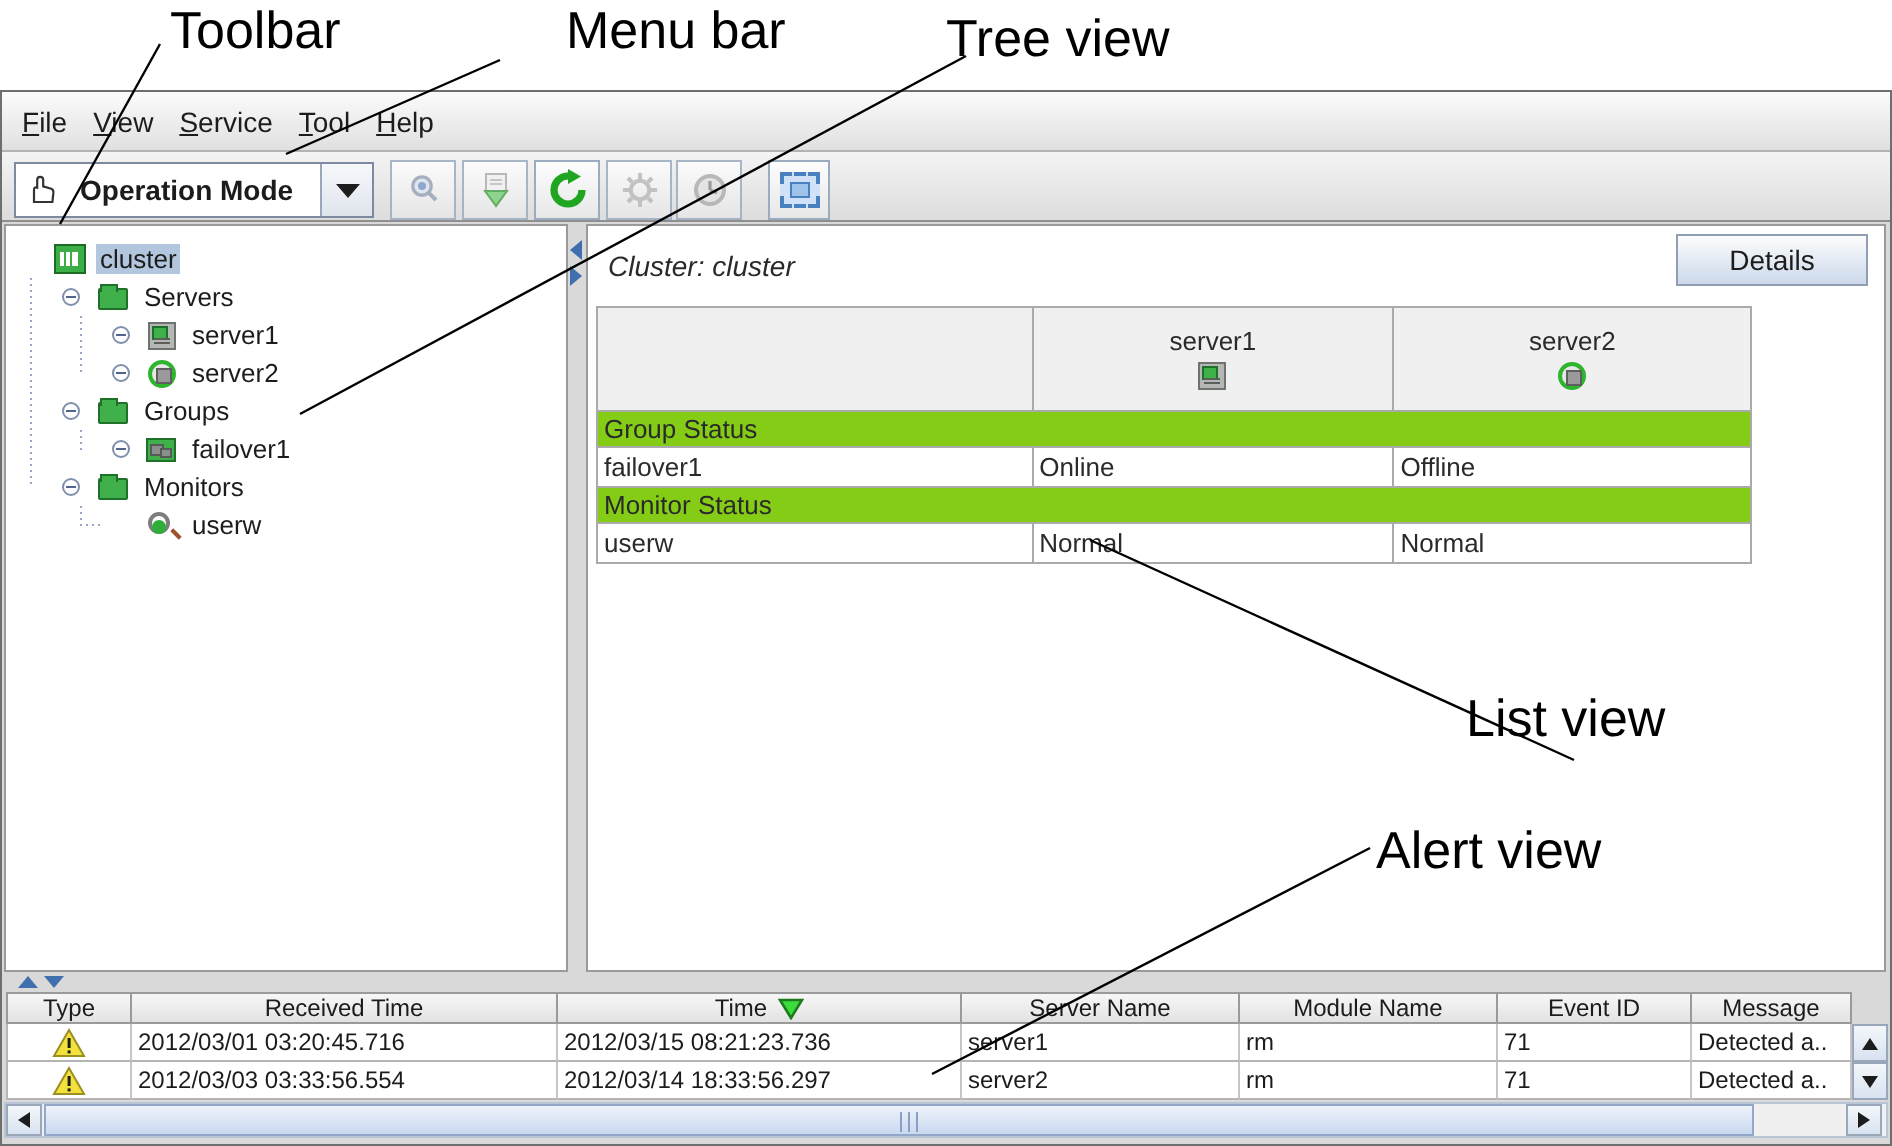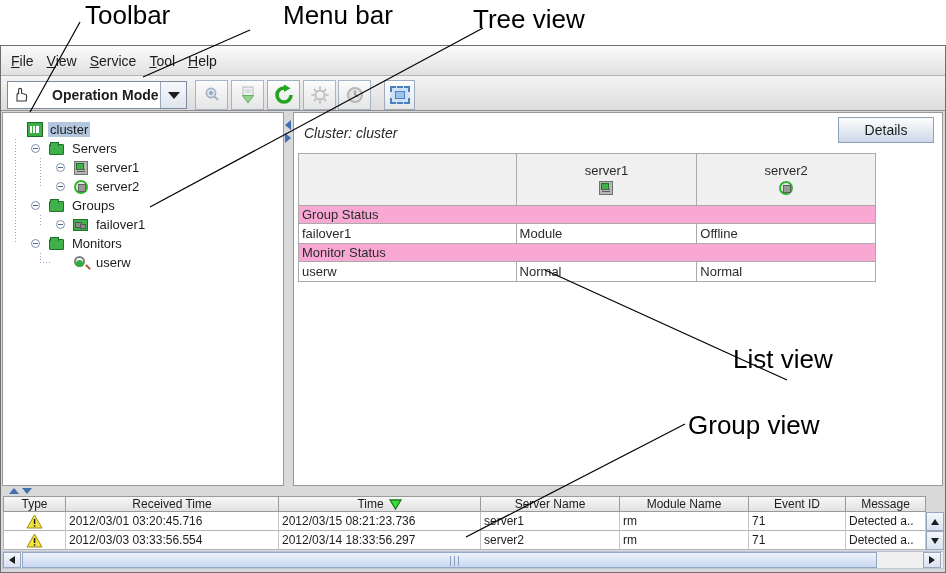--- a/index.html
+++ b/index.html
@@ -20,21 +20,21 @@
              display:flex; align-items:center; gap:13px; padding-left:10px; font-size:14px; color:#1c1c1c; }
   .menu-item { cursor:default; }
   .mn-key { text-decoration:underline; }
 
   
   .toolbar { position:absolute; left:0; top:30px; width:944px; height:35px;
              background:linear-gradient(#f4f4f4,#dcdcdc); border-bottom:1px solid #8f8f8f; }
   .mode-combo { position:absolute; left:6px; top:5px; width:180px; height:28px;
                 background:#ffffff; border:1px solid #7e8aa0; display:flex; align-items:center; }
   .mode-combo .hand { width:20px; height:20px; margin-left:4px; }
-  .mode-label { font-size:14px; font-weight:bold; color:#1c1c1c; margin-left:20px; flex:1; }
+  .mode-label { font-size:14px; font-weight:bold; color:#1c1c1c; margin-left:8px; flex:1; }
   .combo-arrow-btn { width:26px; height:26px; border-left:1px solid #9aa6ba;
                      background:linear-gradient(#f6f8fb,#dfe4ec); display:flex; align-items:center; justify-content:center; }
   .tri-down { width:0; height:0; border-left:6px solid transparent; border-right:6px solid transparent; border-top:7px solid #1c1c1c; }
   .tb-btn { position:absolute; top:4px; width:33px; height:30px; border:1px solid #9cacc0;
             background:linear-gradient(#fdfdfd,#e7e7e7); display:flex; align-items:center; justify-content:center; }
   .tb-btn.disabled { opacity:.85; }
   .layout-glyph { width:20px; height:18px; border:2px dashed #4a7fc1; background:#cfe2f7;
                   display:flex; align-items:center; justify-content:center; }
   .layout-glyph i { display:block; width:10px; height:8px; border:1px solid #4a7fc1; background:#9fc3e8; }
 
@@ -87,21 +87,21 @@
 
   
   .lv-title { position:absolute; left:10px; top:12px; font-size:14px; color:#2a2a2a;font-style:italic; }
   .details-btn { position:absolute; right:8px; top:4px; width:96px; height:26px;
                  border:1px solid #8fa0b5; background:linear-gradient(#fdfdfd,#ccd8ea);
                  font-size:14px; color:#1c1c1c; display:flex; align-items:center; justify-content:center; }
   .status-table { position:absolute; left:4px; top:40px; width:578px; border:1px solid #8a8a8a; border-collapse:collapse; }
   .status-table td { border:1px solid #aaaaaa; font-size:13px; color:#2a2a2a; padding:0 3px; vertical-align:middle; }
   .st-head td { background:#f0f0f0; text-align:center; height:52px; }
   .srv-cell { display:flex; flex-direction:column; align-items:center; justify-content:center; gap:2px; }
-  .st-section td { background:#f9a8d4; height:18px; }
+  .st-section td { background:#84cc16; height:18px; }
   .st-data td { background:#fff; height:20px; }
   .c0 { width:218px; } .c1 { width:181px; } .c2 { width:179px; }
   .status-txt { font-size:15px; }
   .online  { color:#17911b; }
   .offline { color:#9a9a9a; }
   .srv-ic { position:relative; width:17px; height:16px; display:inline-block; }
 
   
   .hsplit { position:absolute; left:0; top:441px; width:944px; height:9px; background:#d9d9d9; }
   .hsplit .tri-u { position:absolute; left:8px; top:1px; width:0; height:0;
@@ -142,21 +142,21 @@
 </style>
 </head>
 <body>
 
 <div class="page">
 
   <div class="ann-label" style="left:85px; top:0px;">Toolbar</div>
   <div class="ann-label" style="left:283px; top:0px;">Menu bar</div>
   <div class="ann-label" style="left:473px; top:4px;">Tree view</div>
   <div class="ann-label" style="left:733px; top:344px;">List view</div>
-  <div class="ann-label" style="left:688px; top:410px;">Group view</div>
+  <div class="ann-label" style="left:688px; top:410px;">Alert view</div>
 
   <svg id="ann-lines">
     <line x1="80" y1="22" x2="30" y2="112" stroke="#000" stroke-width="1.2"></line>
     <line x1="250" y1="30" x2="143" y2="77" stroke="#000" stroke-width="1.2"></line>
     <line x1="483" y1="28" x2="150" y2="207" stroke="#000" stroke-width="1.2"></line>
     <line x1="545" y1="270" x2="787" y2="380" stroke="#000" stroke-width="1.2"></line>
     <line x1="685" y1="424" x2="466" y2="537" stroke="#000" stroke-width="1.2"></line>
   </svg>
 
   <div class="window">
@@ -325,21 +325,21 @@
                       <i></i>
                     </span>
               </div>
             </td>
           </tr>
           <tr class="st-section">
             <td colspan="3">Group Status</td>
           </tr>
           <tr class="st-data">
             <td class="c0">failover1</td>
-            <td class="c1 status-txt online">Module</td>
+            <td class="c1 status-txt online">Online</td>
             <td class="c2 status-txt offline">Offline</td>
           </tr>
           <tr class="st-section">
             <td colspan="3">Monitor Status</td>
           </tr>
           <tr class="st-data">
             <td class="c0">userw</td>
             <td class="c1 status-txt online">Normal</td>
             <td class="c2 status-txt online">Normal</td>
           </tr>

